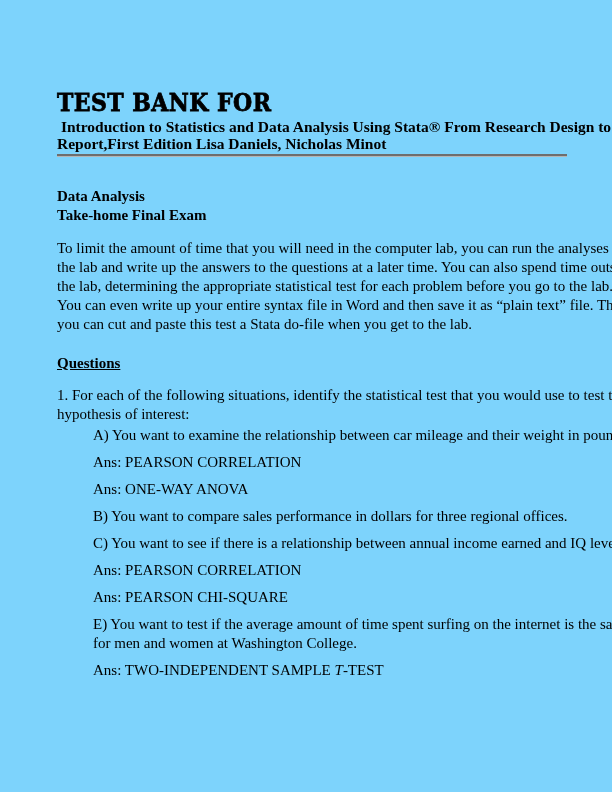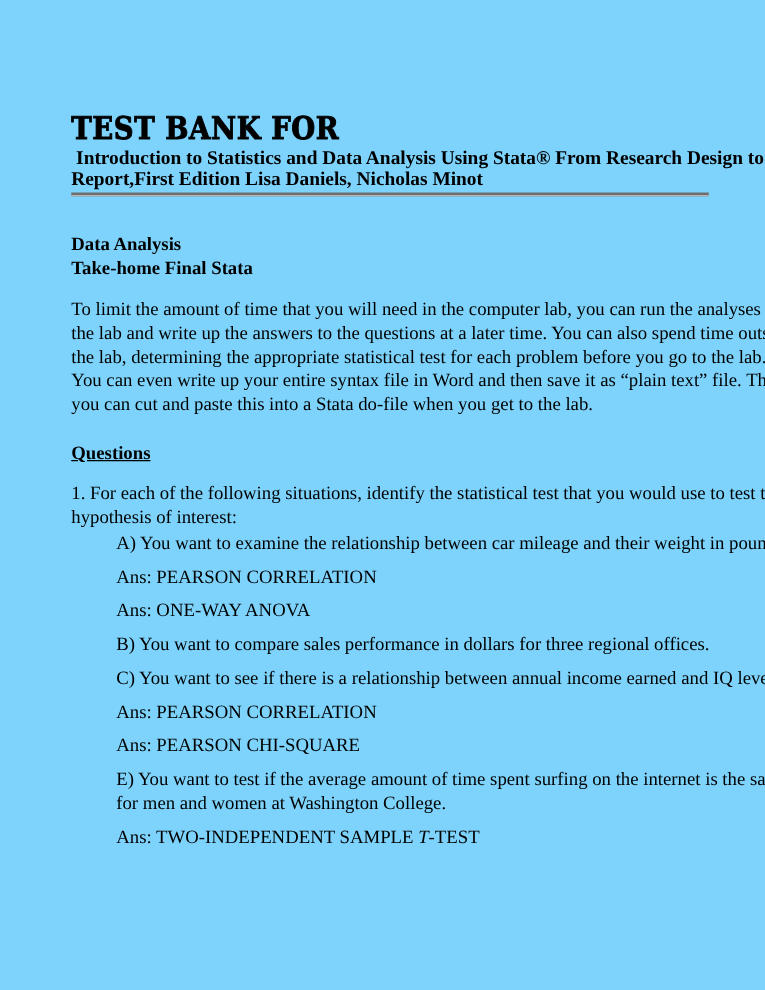--- a/index.html
+++ b/index.html
@@ -92,29 +92,29 @@
 
     <div class="doc-subtitle line-set">
         <div class="line"> Introduction to Statistics and Data Analysis Using Stata® From Research Design to Final</div>
         <div class="line">Report,First Edition Lisa Daniels, Nicholas Minot</div>
       </div>
 
     <div class="header-rule"></div>
 
     <div class="course-block">
       <div>Data Analysis</div>
-      <div>Take-home Final Stata</div>
+      <div>Take-home Final Exam</div>
     </div>
 
     <div class="intro line-set">
         <div class="line">To limit the amount of time that you will need in the computer lab, you can run the analyses in</div>
         <div class="line">the lab and write up the answers to the questions at a later time. You can also spend time outside</div>
         <div class="line">the lab, determining the appropriate statistical test for each problem before you go to the lab.</div>
         <div class="line">You can even write up your entire syntax file in Word and then save it as “plain text” file. Then,</div>
-        <div class="line">you can cut and paste this into a Stata do-file when you get to the lab.</div>
+        <div class="line">you can cut and paste this test a Stata do-file when you get to the lab.</div>
       </div>
 
     <div class="questions-heading">Questions</div>
 
     <div class="question1 line-set">
         <div class="line">1. For each of the following situations, identify the statistical test that you would use to test the</div>
         <div class="line">hypothesis of interest:</div>
       </div>
 
     <div class="qa">

